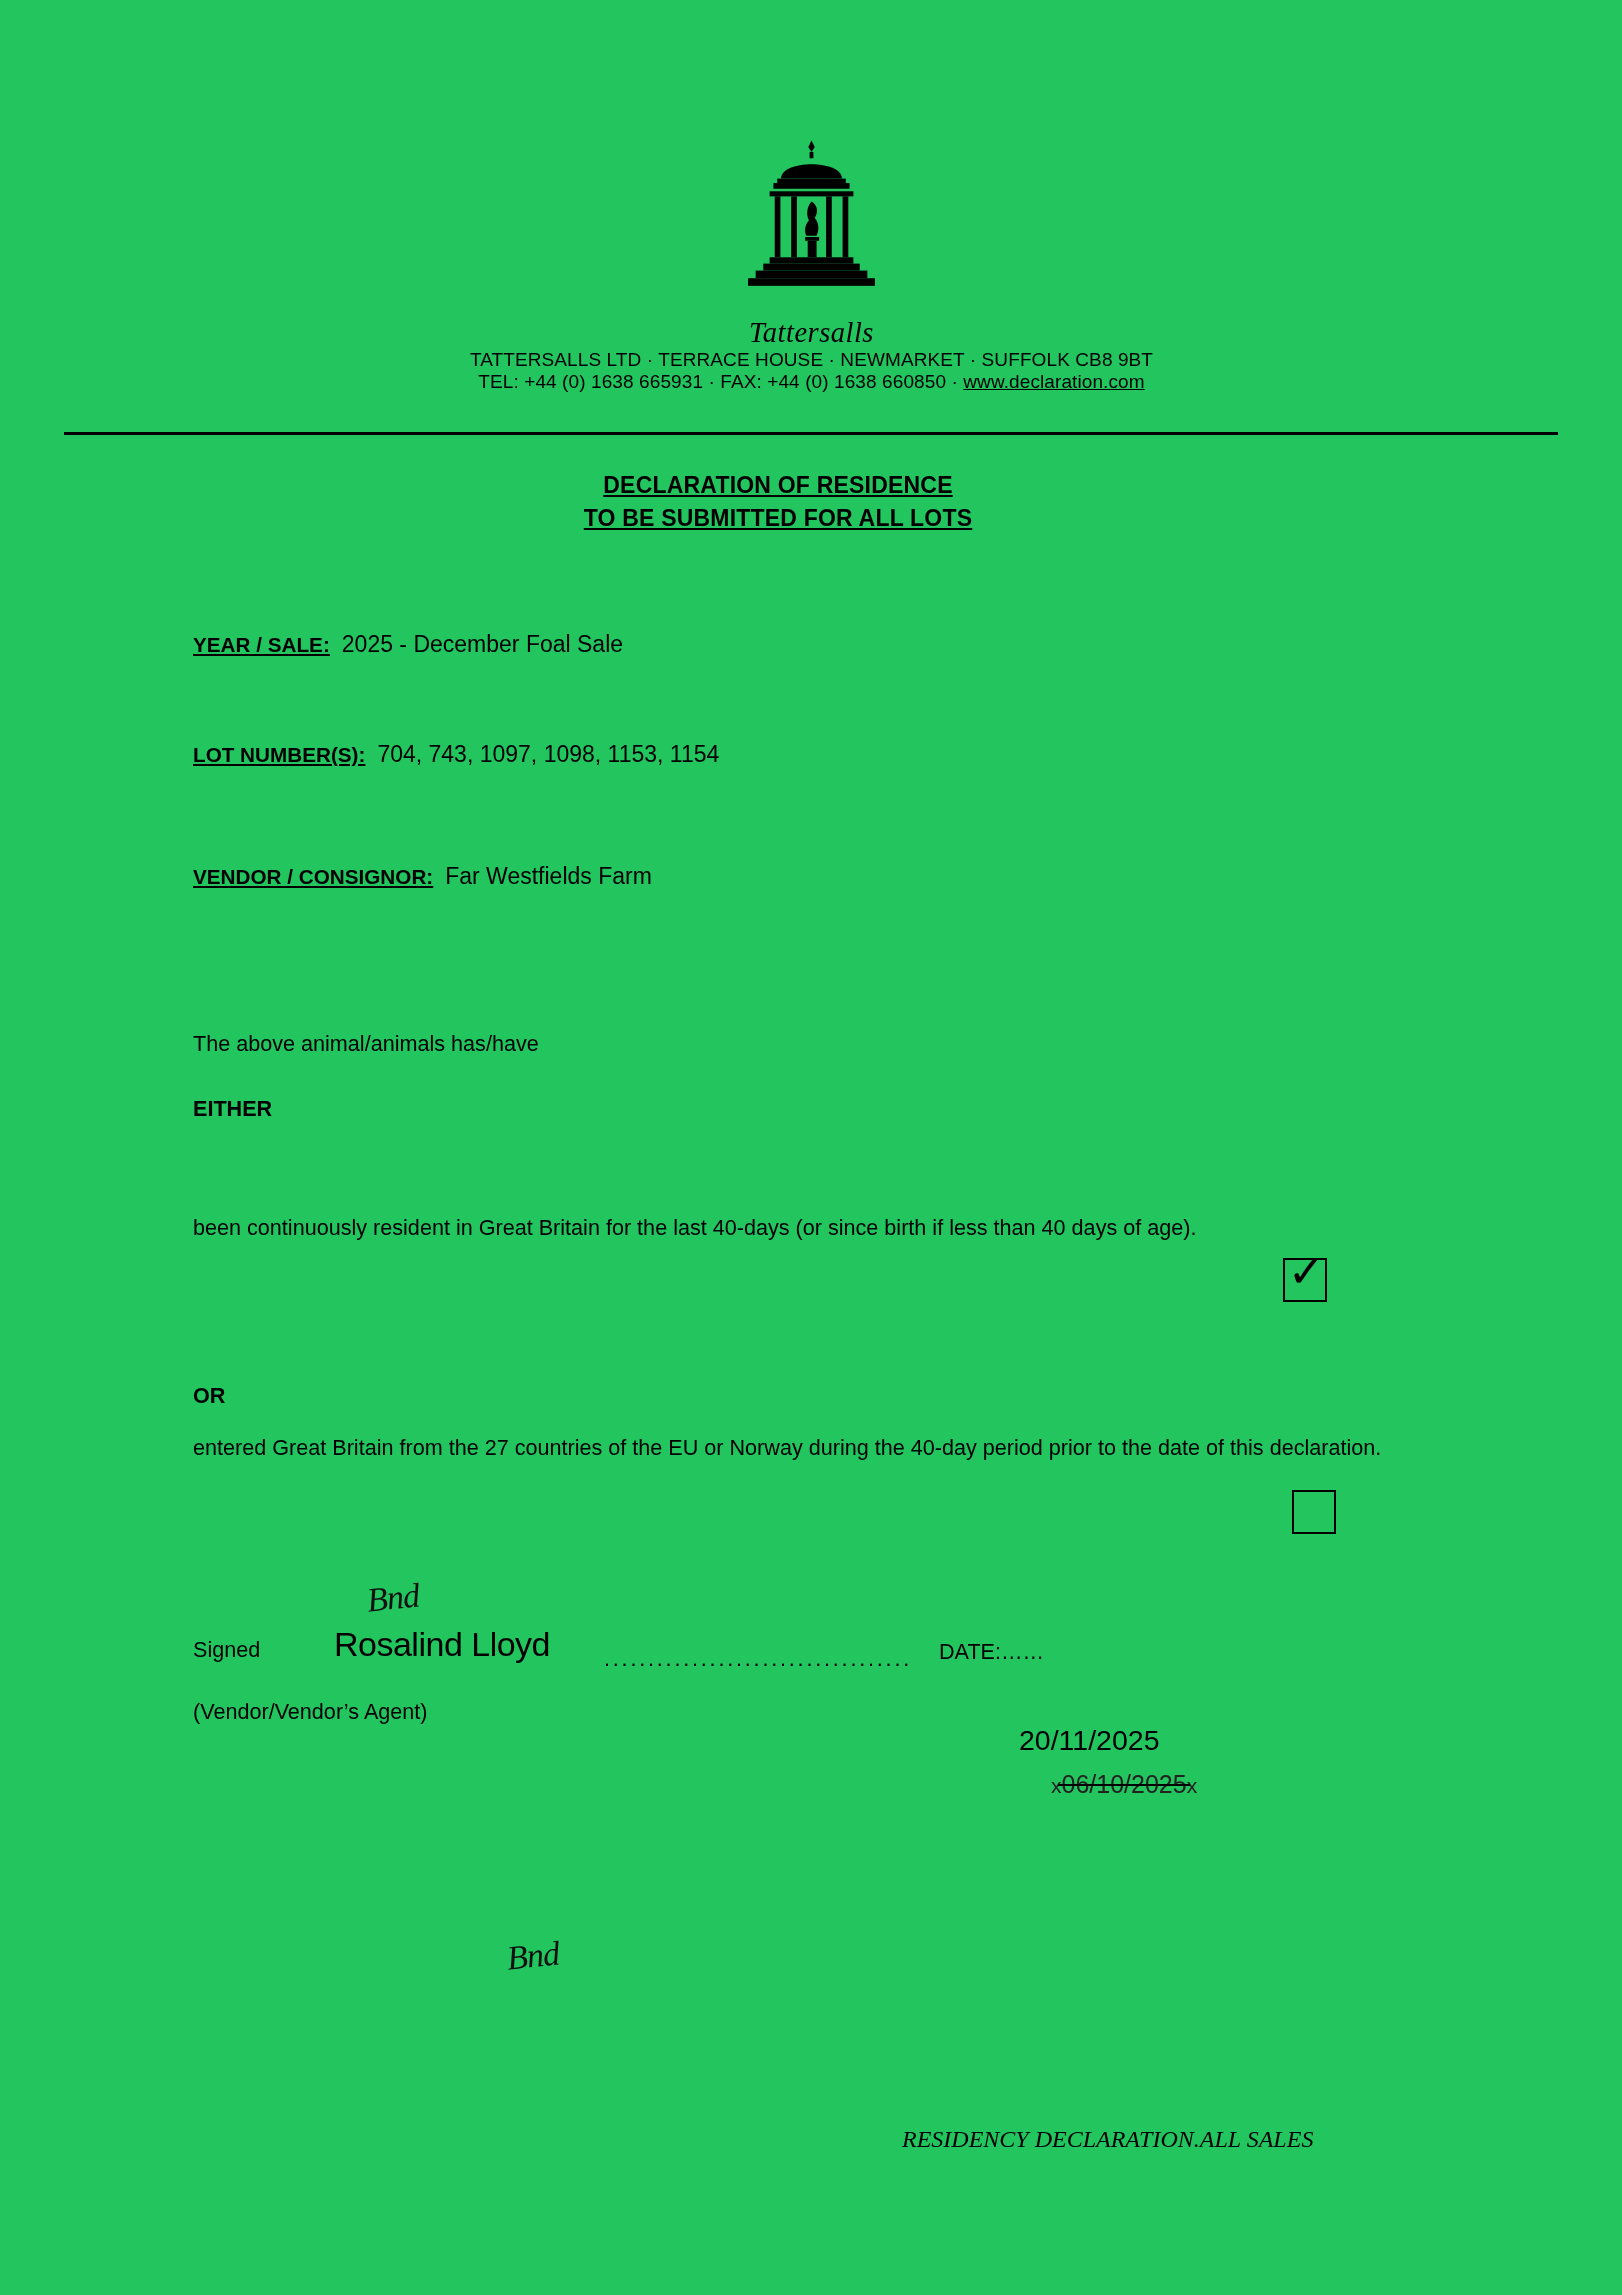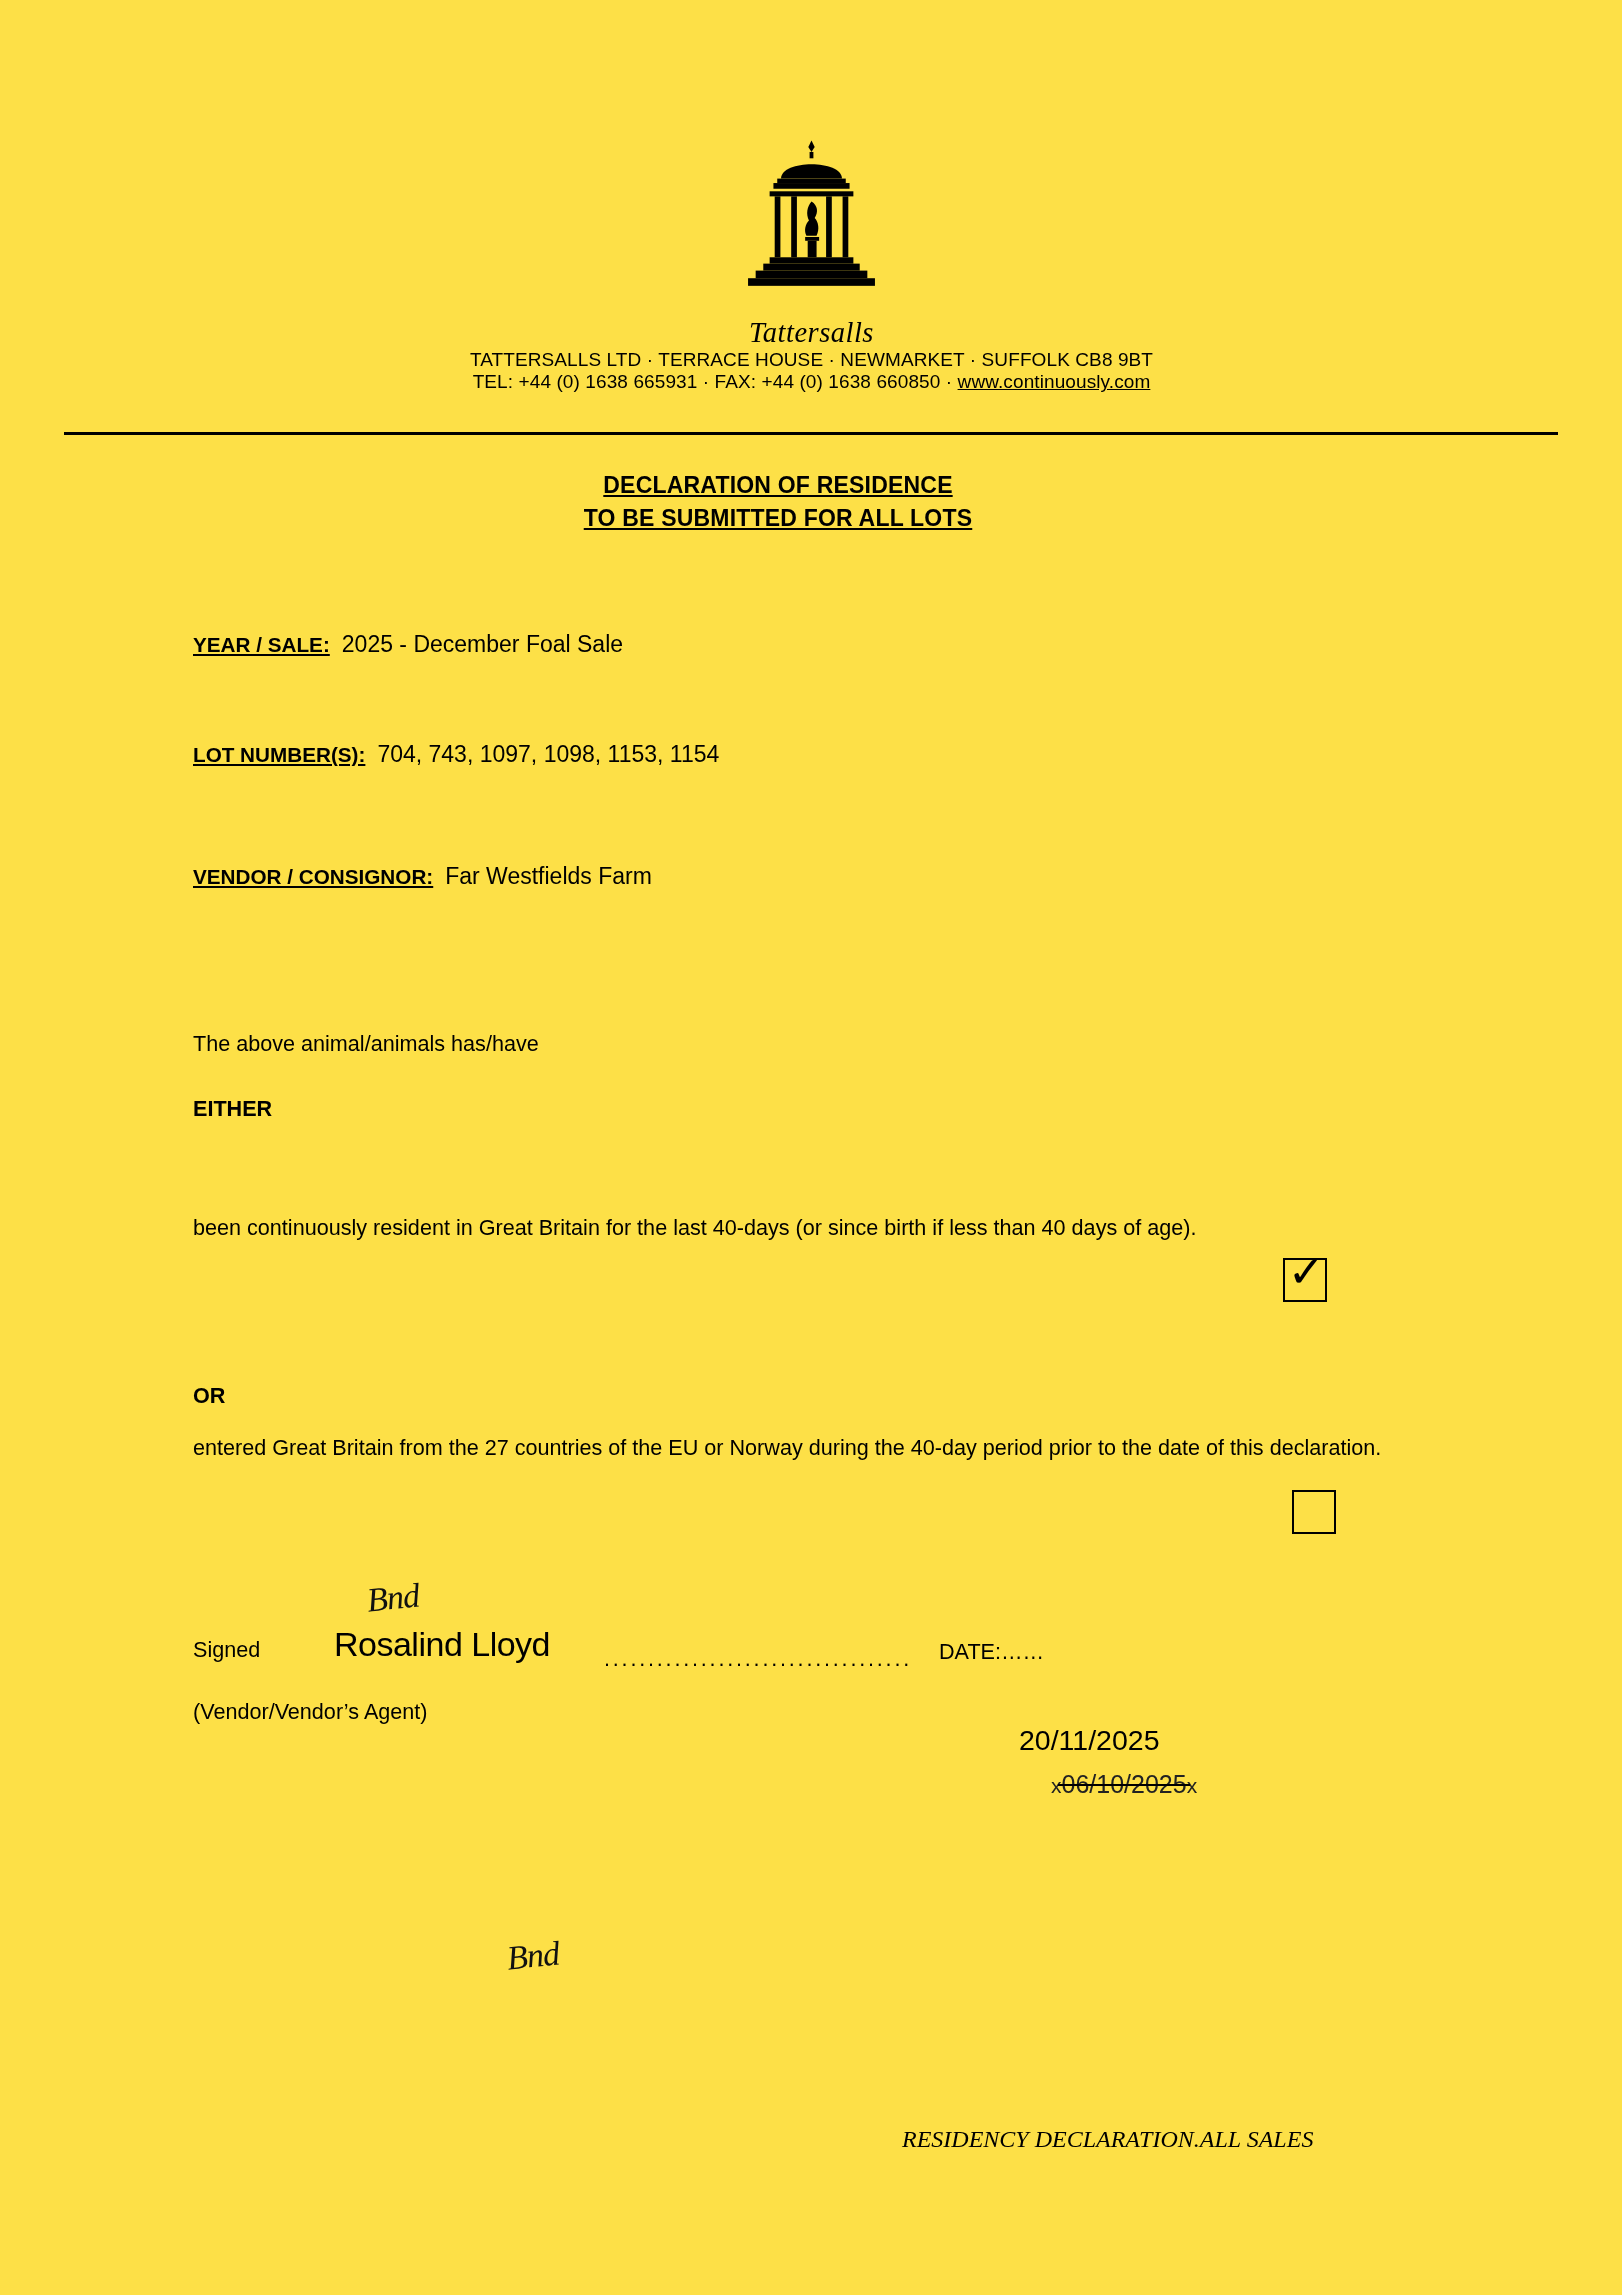--- a/index.html
+++ b/index.html
@@ -8,21 +8,21 @@
     background: #ffffff;
   }
   body {
     font-family: "Liberation Sans", sans-serif;
     color: #000000;
   }
   .page {
     position: relative;
     width: 1623px;
     height: 2295px;
-    background: #fde047;
+    background: #22c55e;
     overflow: hidden;
   }
 
   
   .letterhead {
     position: absolute;
     top: 138px;
     left: 0;
     width: 1623px;
     text-align: center;
@@ -254,21 +254,21 @@
         <rect x="62" y="209" width="176" height="12" fill="#000"></rect>
         <rect x="50" y="221" width="200" height="12" fill="#000"></rect>
       </svg>
     </span>
 
     <div class="logo-wordmark">Tattersalls</div>
 
     <div class="addr-line">TATTERSALLS LTD · TERRACE HOUSE · NEWMARKET · SUFFOLK CB8 9BT</div>
 
     <div class="addr-line">
-      <span>TEL: +44 (0) 1638 665931 · FAX: +44 (0) 1638 660850 · </span><span class="url">www.continuously.com</span>
+      <span>TEL: +44 (0) 1638 665931 · FAX: +44 (0) 1638 660850 · </span><span class="url">www.declaration.com</span>
     </div>
   </div>
 
   <div class="rule"></div>
 
   <div class="title-block">
     <div class="title-line">DECLARATION OF RESIDENCE</div>
     <div class="title-line">TO BE SUBMITTED FOR ALL LOTS</div>
   </div>
 

